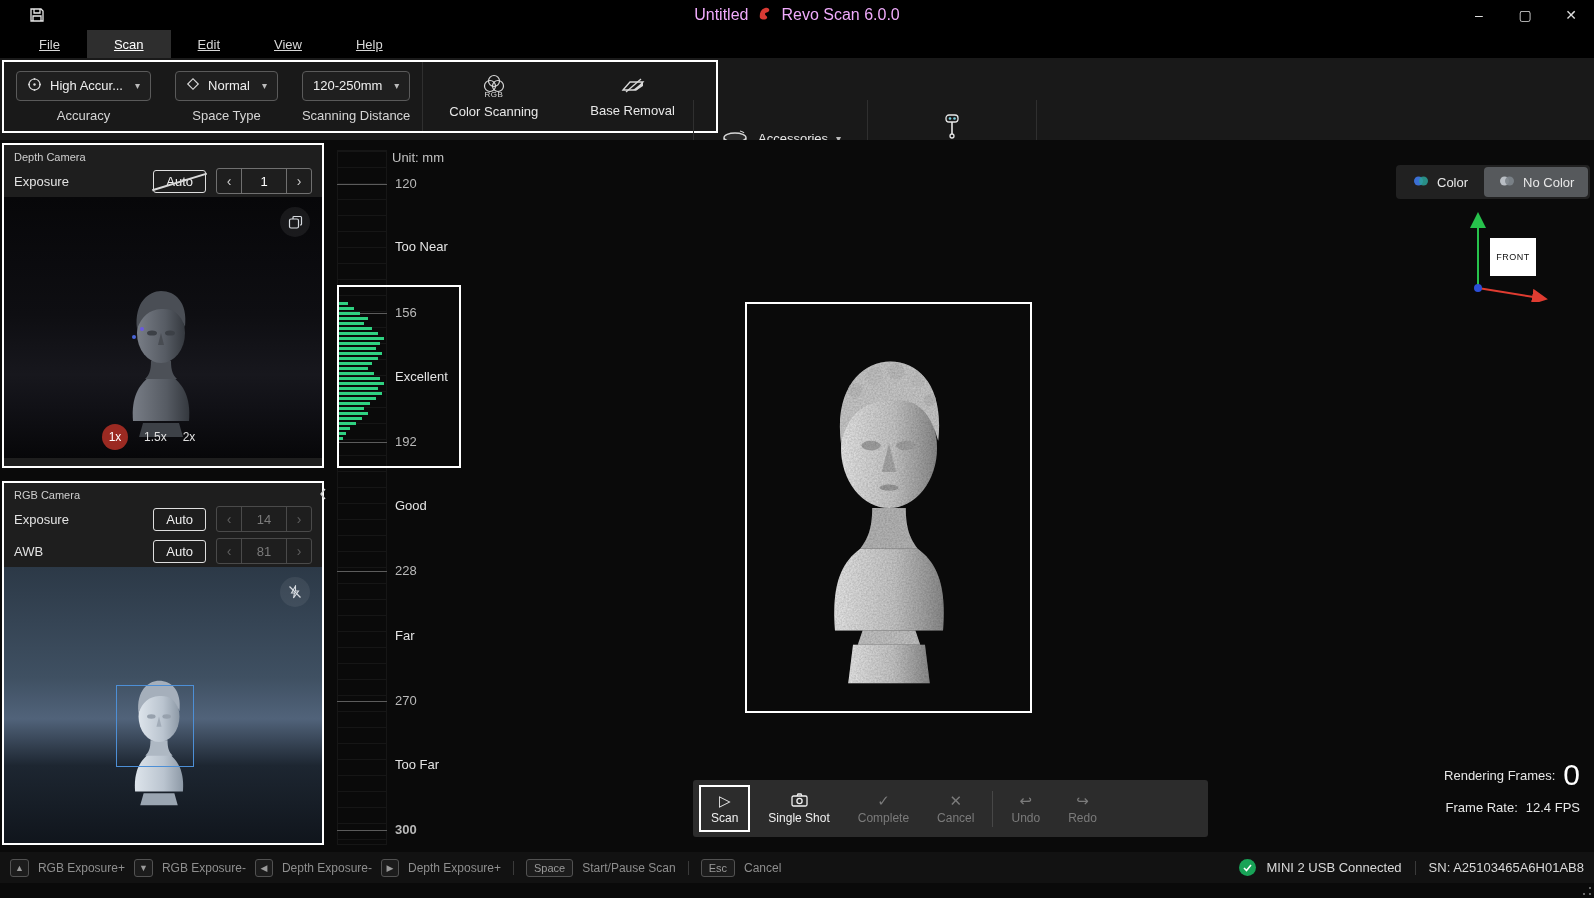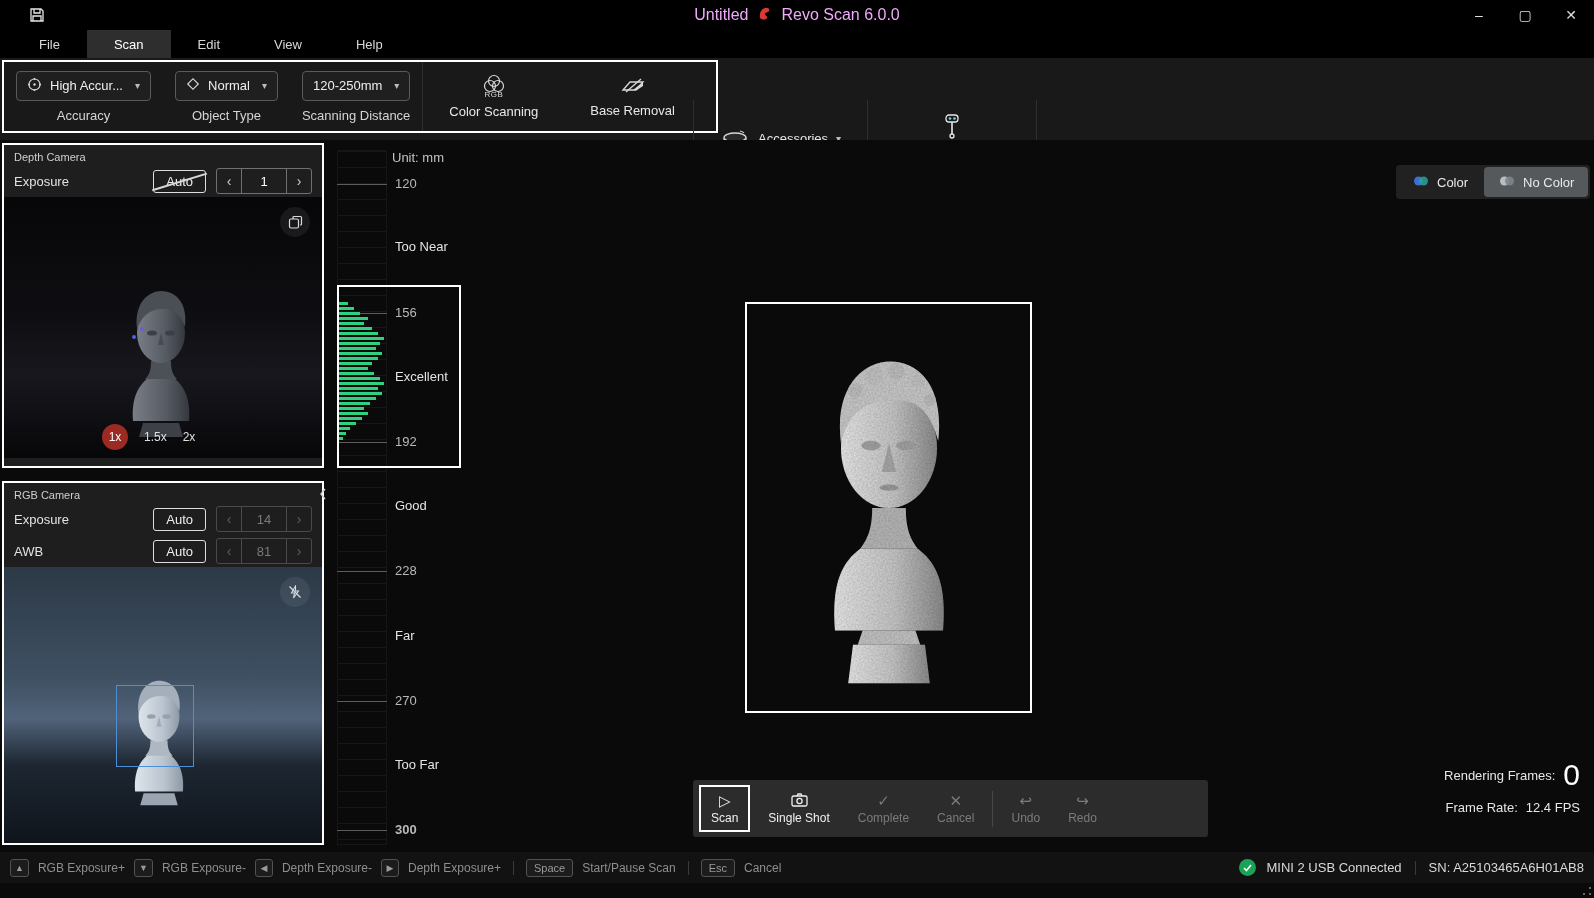--- a/index.html
+++ b/index.html
@@ -8,21 +8,21 @@
 
   
   .titlebar{position:absolute;left:0;top:0;width:100%;height:30px;background:#000;}
   .save-btn{position:absolute;left:26px;top:4px;width:22px;height:22px;display:flex;align-items:center;justify-content:center;cursor:pointer;}
   .title-center{position:absolute;left:0;right:0;top:0;height:30px;display:flex;align-items:center;justify-content:center;gap:8px;font-size:16px;color:#f0abfc;}
   .win-controls{position:absolute;right:0;top:0;height:30px;display:flex;}
   .win-btn{width:46px;height:30px;display:flex;align-items:center;justify-content:center;color:#ddd;font-size:14px;}
 
   
   .menubar{position:absolute;left:0;top:30px;width:100%;height:28px;background:#000;display:flex;align-items:stretch;padding-left:12px;}
-  .menu-item{padding:0 27px;display:flex;align-items:center;font-size:13px;color:#d8d8d8;cursor:pointer;}
+  .menu-item{padding:0 27px;display:flex;align-items:center;font-size:13px;color:#d8d8d8;cursor:pointer;text-decoration:underline;}
   .menu-item.active{background:#2e2e2e;color:#fff;}
 
   
   .toolbar{position:absolute;left:0;top:58px;width:100%;height:82px;background:#191919;}
   .scan-settings-group{position:absolute;left:2px;top:2px;height:73px;width:716px;border:2px solid #fff;display:flex;align-items:stretch;}
   .dd-col{display:flex;flex-direction:column;align-items:center;justify-content:center;gap:7px;padding:0 12px;}
   .dropdown{display:flex;align-items:center;gap:8px;height:30px;padding:0 10px;border:1px solid #5a5a5a;border-radius:4px;background:#1f1f1f;font-size:13px;color:#eee;cursor:pointer;}
   .dropdown .caret{font-size:10px;color:#bbb;margin-left:4px;}
   .tool-label{font-size:13px;color:#d5d5d5;}
   .tool-btn{display:flex;flex-direction:column;align-items:center;justify-content:center;gap:5px;padding:0 26px;font-size:13px;color:#e8e8e8;cursor:pointer;}
@@ -166,21 +166,21 @@
       <div class="dd-col">
         <div class="dropdown">
           <span>
             <svg width="14" height="14" viewBox="0 0 14 14">
                 <rect x="3.3" y="3.3" width="7.4" height="7.4" fill="none" stroke="#d8d8d8" stroke-width="1.2" transform="rotate(45 7 7)"></rect>
               </svg>
           </span>
           <span>Normal</span>
           <span class="caret">▾</span>
         </div>
-        <div class="tool-label">Object Type</div>
+        <div class="tool-label">Space Type</div>
       </div>
       <div class="dd-col">
         <div class="dropdown">
           <span>120-250mm</span>
           <span class="caret">▾</span>
         </div>
         <div class="tool-label">Scanning Distance</div>
       </div>
       <div class="tb-sep"></div>
       <div class="tool-btn">
@@ -446,20 +446,36 @@
       <span>
         <svg width="18" height="14" viewBox="0 0 18 14">
             <circle cx="6.5" cy="7" r="4.5" fill="#b9bec4"></circle>
             <circle cx="11.5" cy="7" r="4.5" fill="#7d848b" fill-opacity=".9"></circle>
           </svg>
       </span>
       <span>No Color</span>
     </div>
   </div>
 
+  <div class="gizmo">
+    <svg width="90" height="96" viewBox="0 0 90 96">
+      <defs>
+        <marker id="ah-g" markerWidth="8" markerHeight="8" refX="4" refY="4" orient="auto">
+            <path d="M0 0 L8 4 L0 8 Z" fill="#27c24c"></path>
+          </marker>
+        <marker id="ah-r" markerWidth="8" markerHeight="8" refX="4" refY="4" orient="auto">
+            <path d="M0 0 L8 4 L0 8 Z" fill="#e03c31"></path>
+          </marker>
+      </defs>
+      <line x1="14" y1="82" x2="14" y2="14" stroke="#27c24c" stroke-width="2" marker-end="url(#ah-g)"></line>
+      <line x1="14" y1="82" x2="76" y2="92" stroke="#e03c31" stroke-width="2" marker-end="url(#ah-r)"></line>
+      <circle cx="14" cy="82" r="4" fill="#2b4fd8"></circle>
+    </svg>
+    <div class="gizmo-front">FRONT</div>
+  </div>
 
   <div class="scan-controls">
     <div class="sc-item scan-primary">
       <span class="ic">▷</span>
       <span>Scan</span>
     </div>
     <div class="sc-item">
       <span class="ic">
         <svg width="17" height="14" viewBox="0 0 17 14">
             <rect x="1" y="3" width="15" height="10" rx="1.5" fill="none" stroke="#f0f0f0" stroke-width="1.3"></rect>

